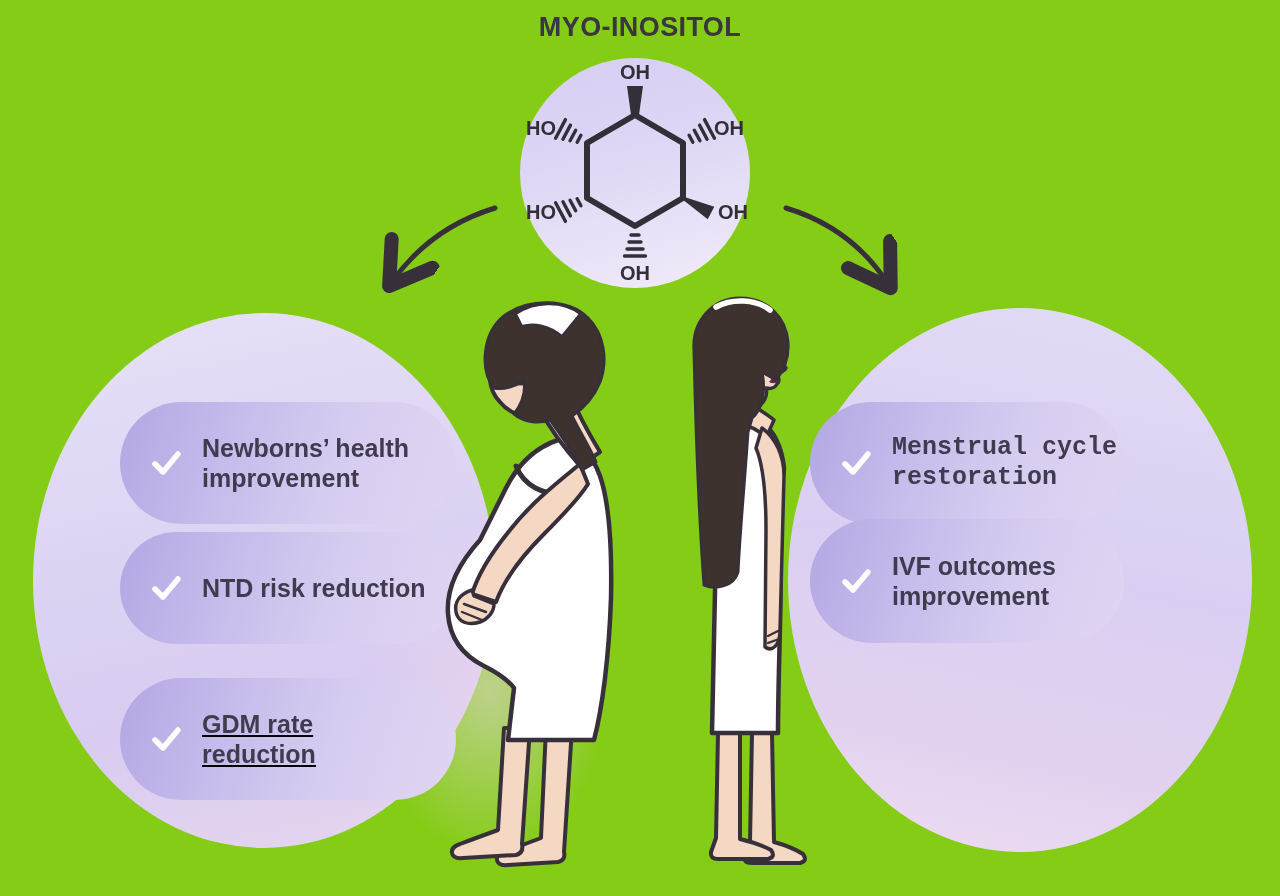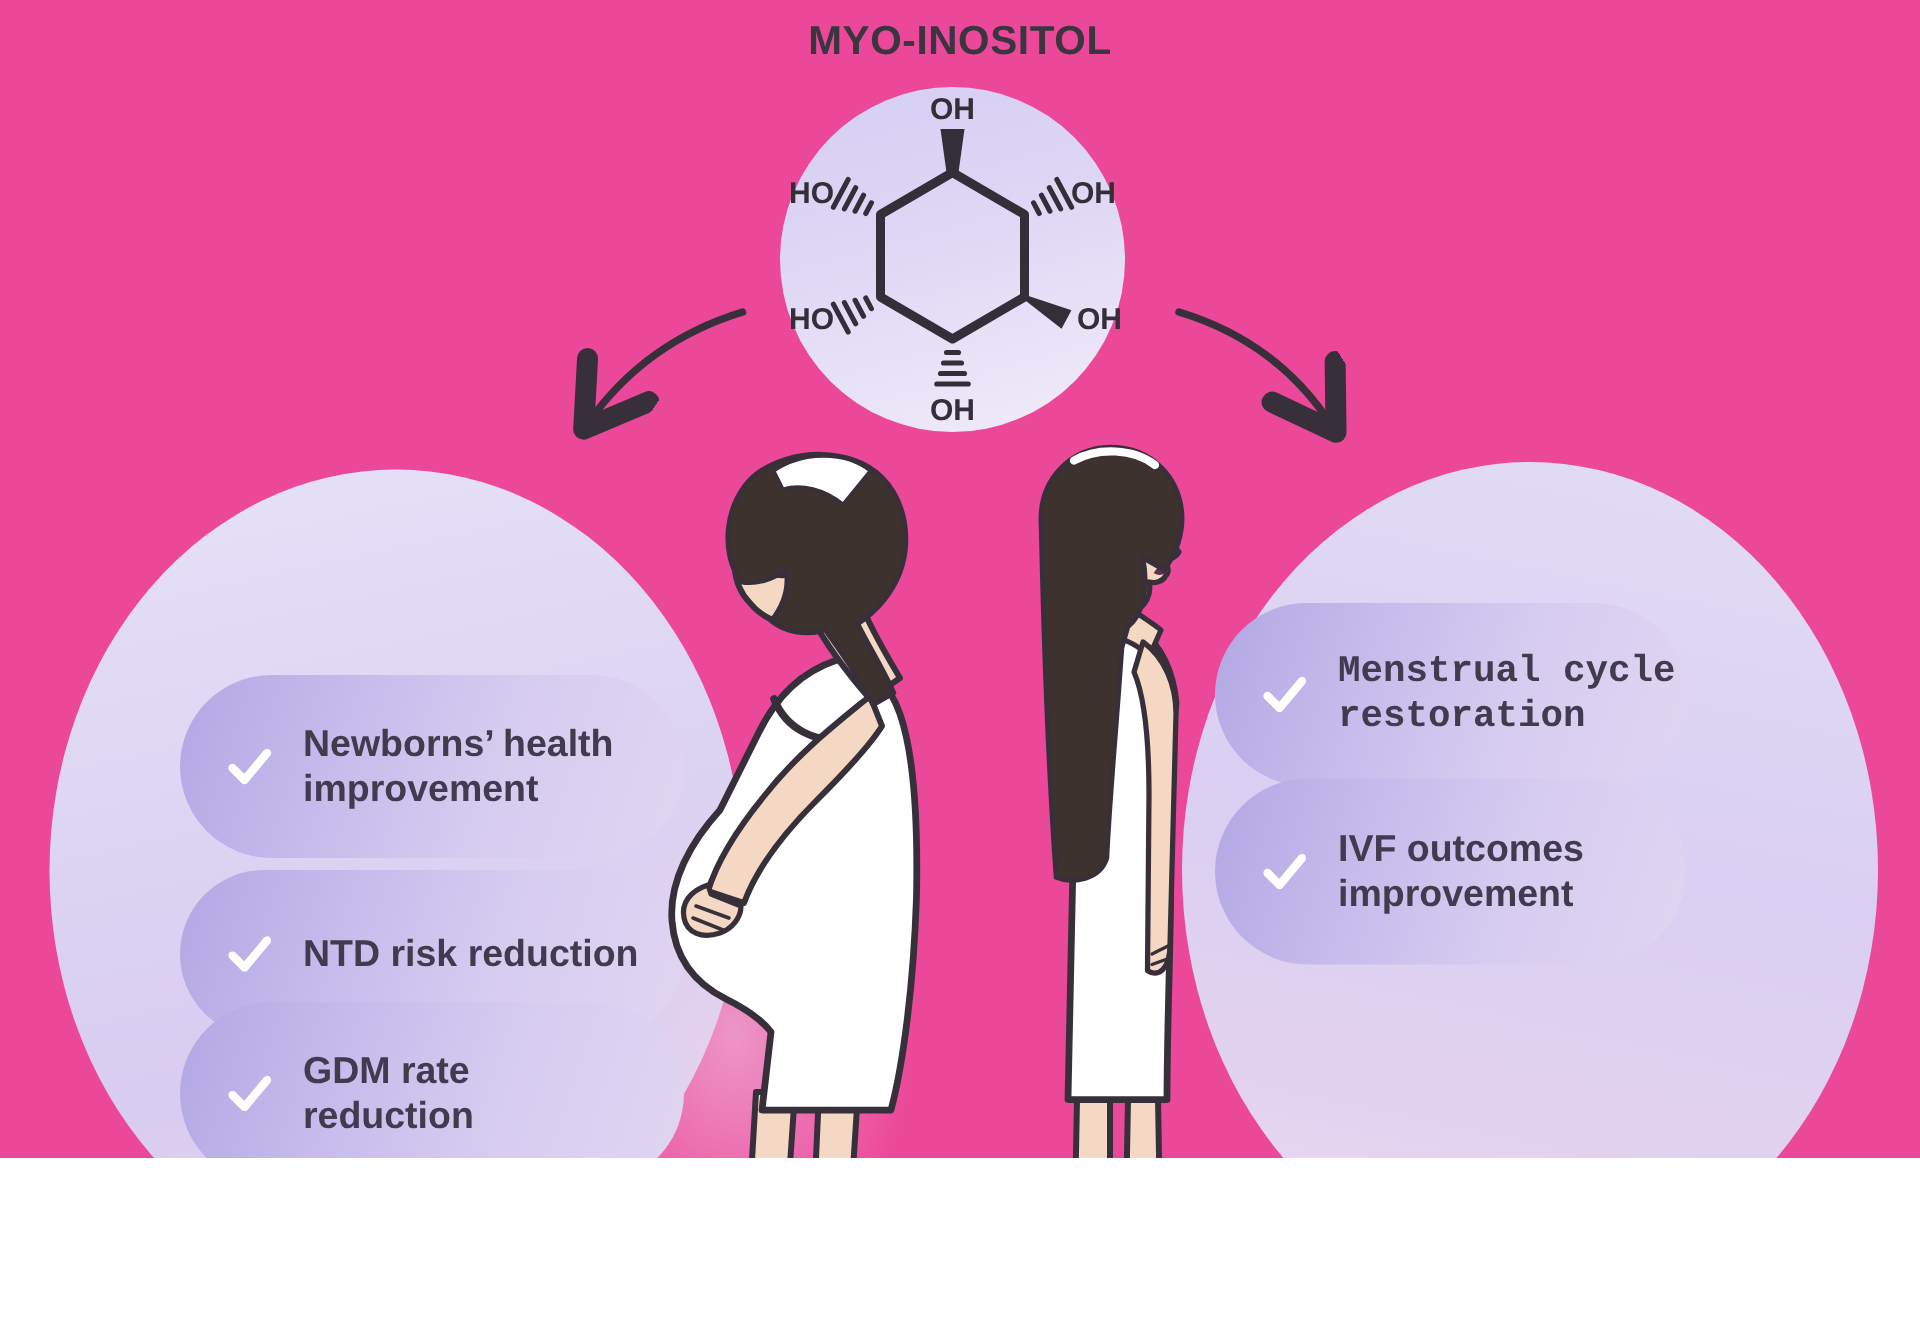--- a/index.html
+++ b/index.html
@@ -1,18 +1,18 @@
 <!DOCTYPE html>
 <html><head>
 <meta charset="utf-8">
 <style>
   html,body{margin:0;padding:0;background:#ffffff;}
   #stage{
-    position:relative;width:1280px;height:772px;overflow:hidden;
-    background:#ec4899;font-family:"Liberation Sans",sans-serif;
+    position:relative;width:1280px;height:896px;overflow:hidden;
+    background:#84cc16;font-family:"Liberation Sans",sans-serif;
   }
   .title{
     position:absolute;left:0;right:0;top:12px;text-align:center;
     font-size:27px;font-weight:800;letter-spacing:.4px;color:#3a3540;
   }
   .molecule-circle{
     position:absolute;left:520px;top:58px;width:230px;height:230px;border-radius:50%;
     background:linear-gradient(165deg,#d6cef2 0%,#ddd6f5 40%,#e9e3f8 75%,#f2ebf8 100%);
   }
   .big-circle{position:absolute;border-radius:50%;}
@@ -30,25 +30,25 @@
   }
   .pill{
     position:absolute;display:flex;align-items:center;gap:18px;
     padding-left:28px;box-sizing:border-box;border-radius:62px;
     background:linear-gradient(108deg,#b3a7e4 0%,#c6bbeb 32%,#d6ccf0 62%,#e0d5f2 100%);
   }
   .pill-text{
     font-size:25px;font-weight:700;line-height:1.22;color:#413b50;white-space:pre-line;
   }
   .check{flex:0 0 36px;width:36px;height:36px;}
-  .pill.l{left:120px;width:336px;margin-top:48px;}
+  .pill.l{left:120px;width:336px;}
   .pill.r{left:810px;width:314px;}
   .pill.l1{top:402px;height:122px;}
   .pill.l2{top:532px;height:112px;}
-  .pill.l3{top:620px;height:122px;}
+  .pill.l3{top:678px;height:122px;text-decoration:underline;}
   .pill.r1{top:402px;height:122px;font-family:Liberation Mono, monospace;}
   .pill.r2{top:519px;height:124px;}
   .pill.r3{top:653px;height:122px;}
   .mol-svg,.arrows-svg,.figures-svg{position:absolute;}
   .mol-svg{left:520px;top:58px;}
   .arrows-svg{left:368px;top:194px;}
   .figures-svg{left:428px;top:290px;}
 </style>
 </head>
 <body>

